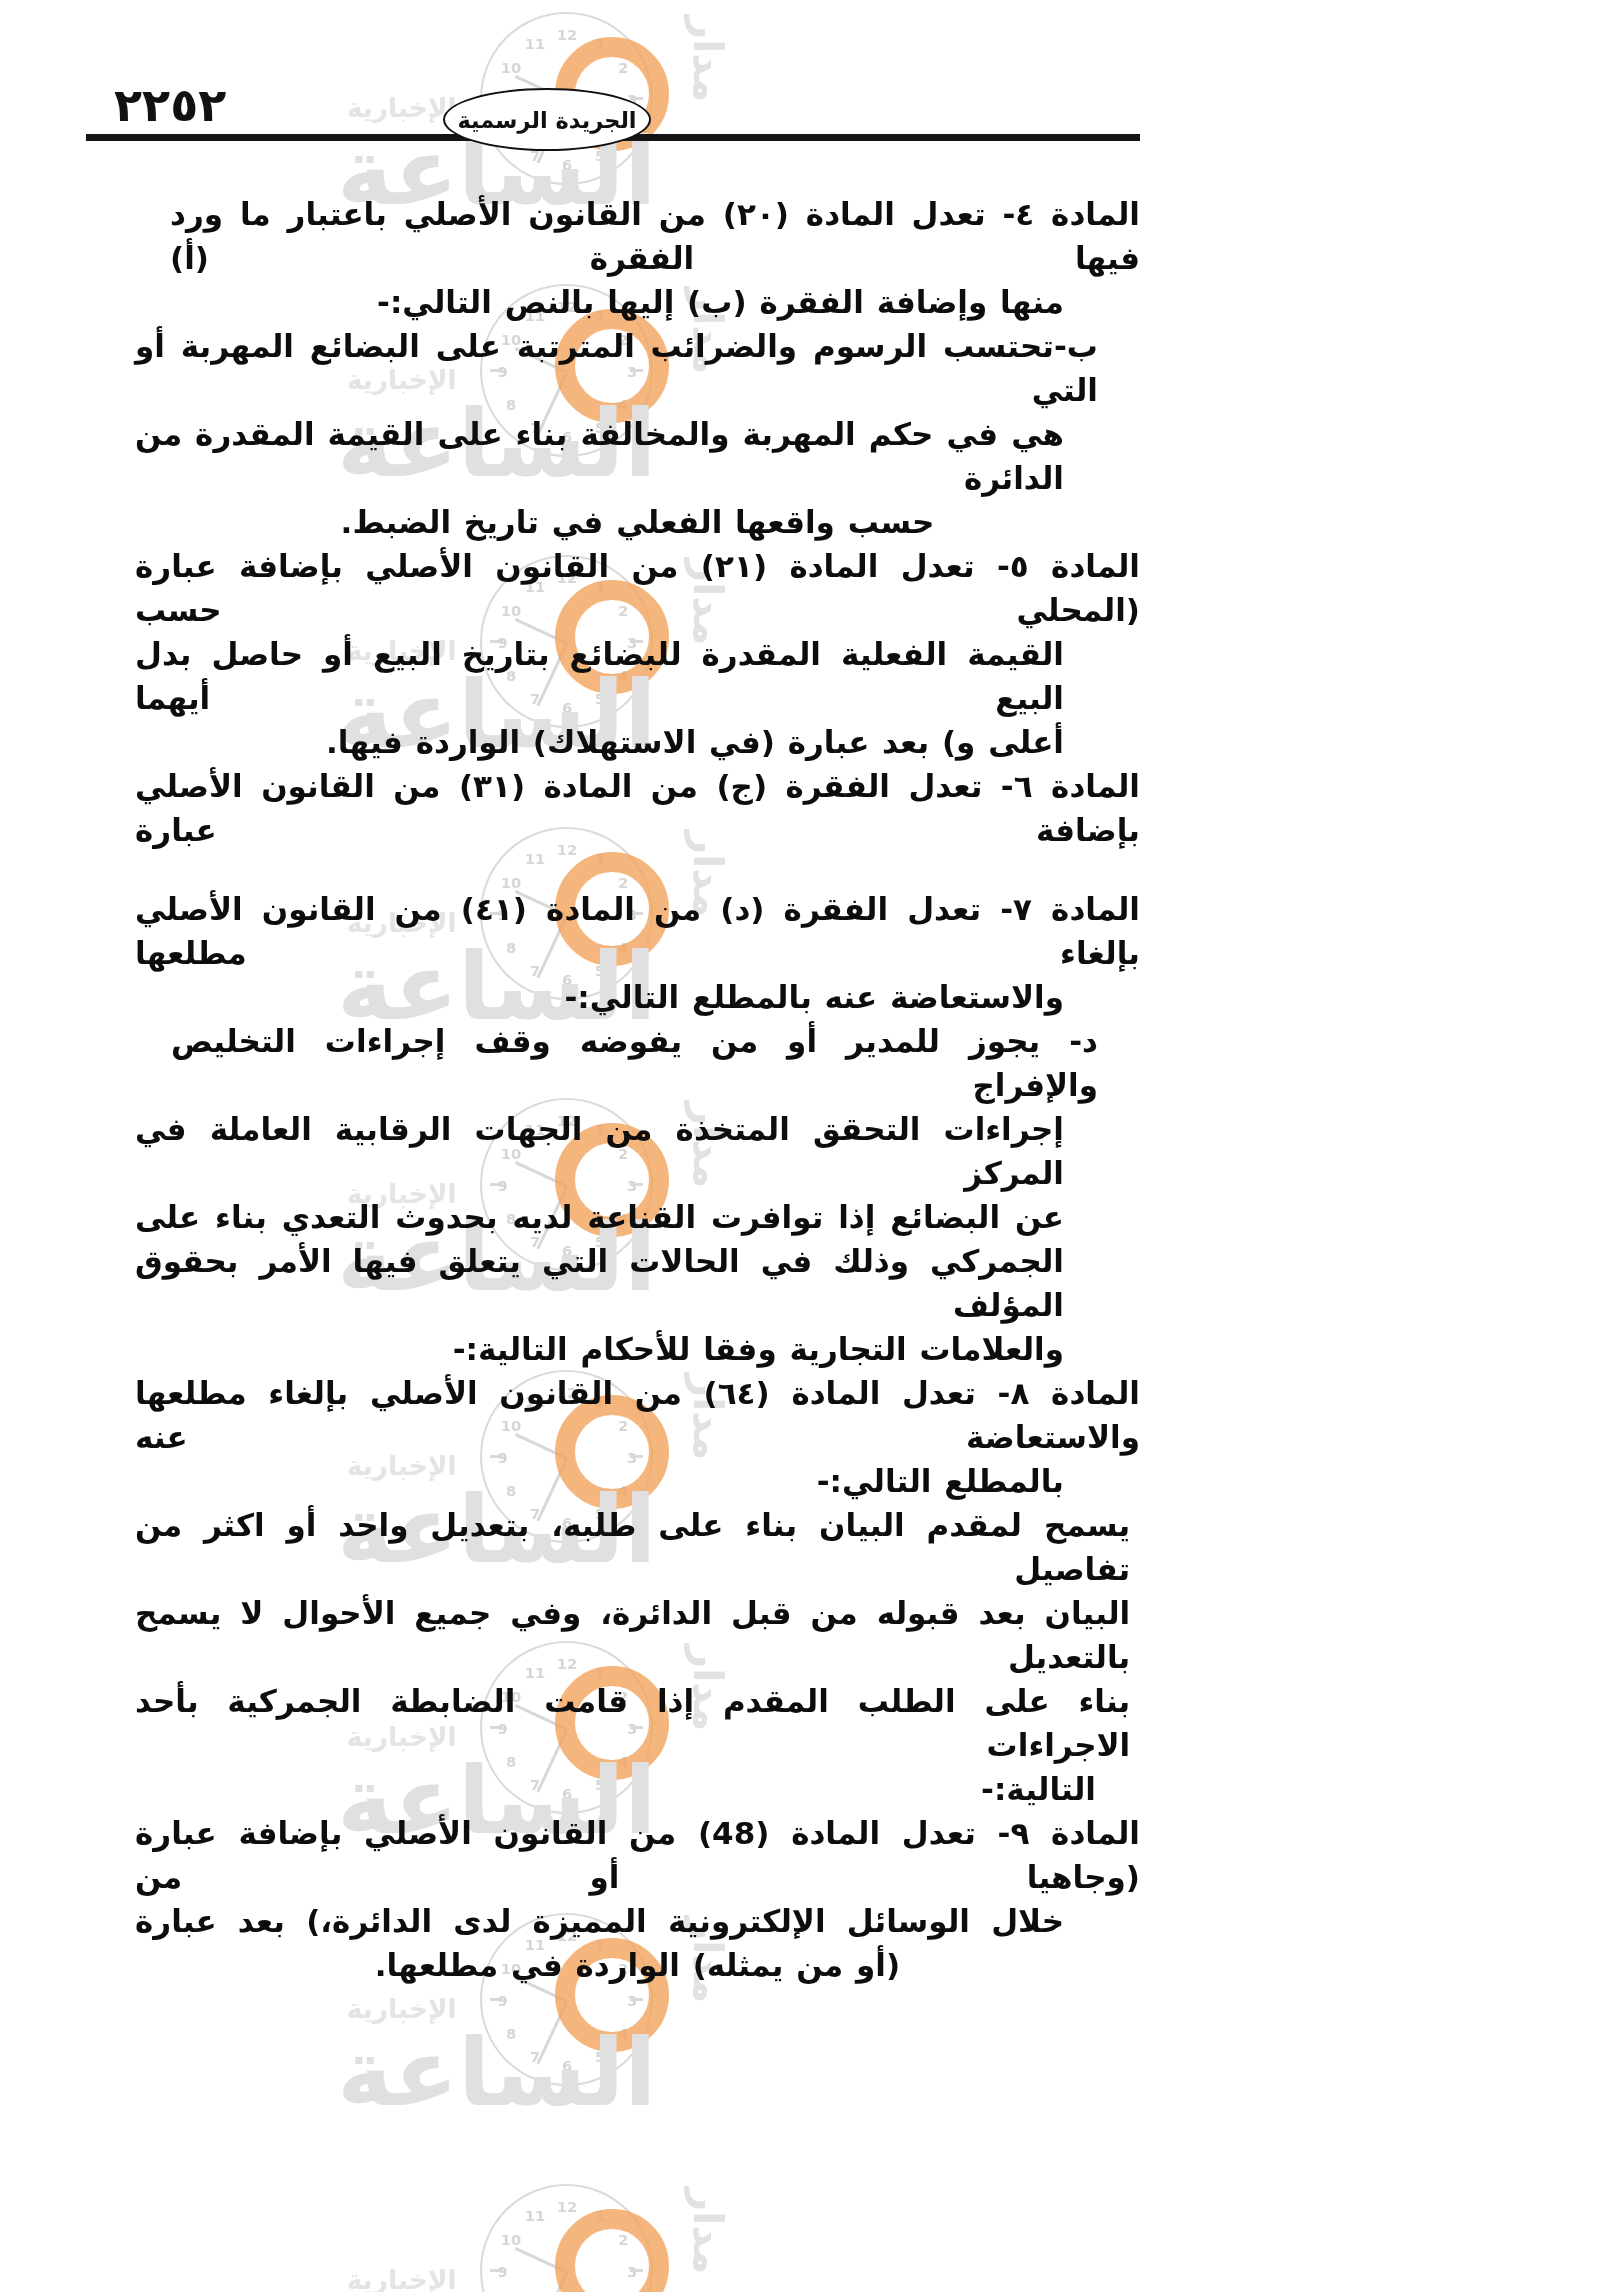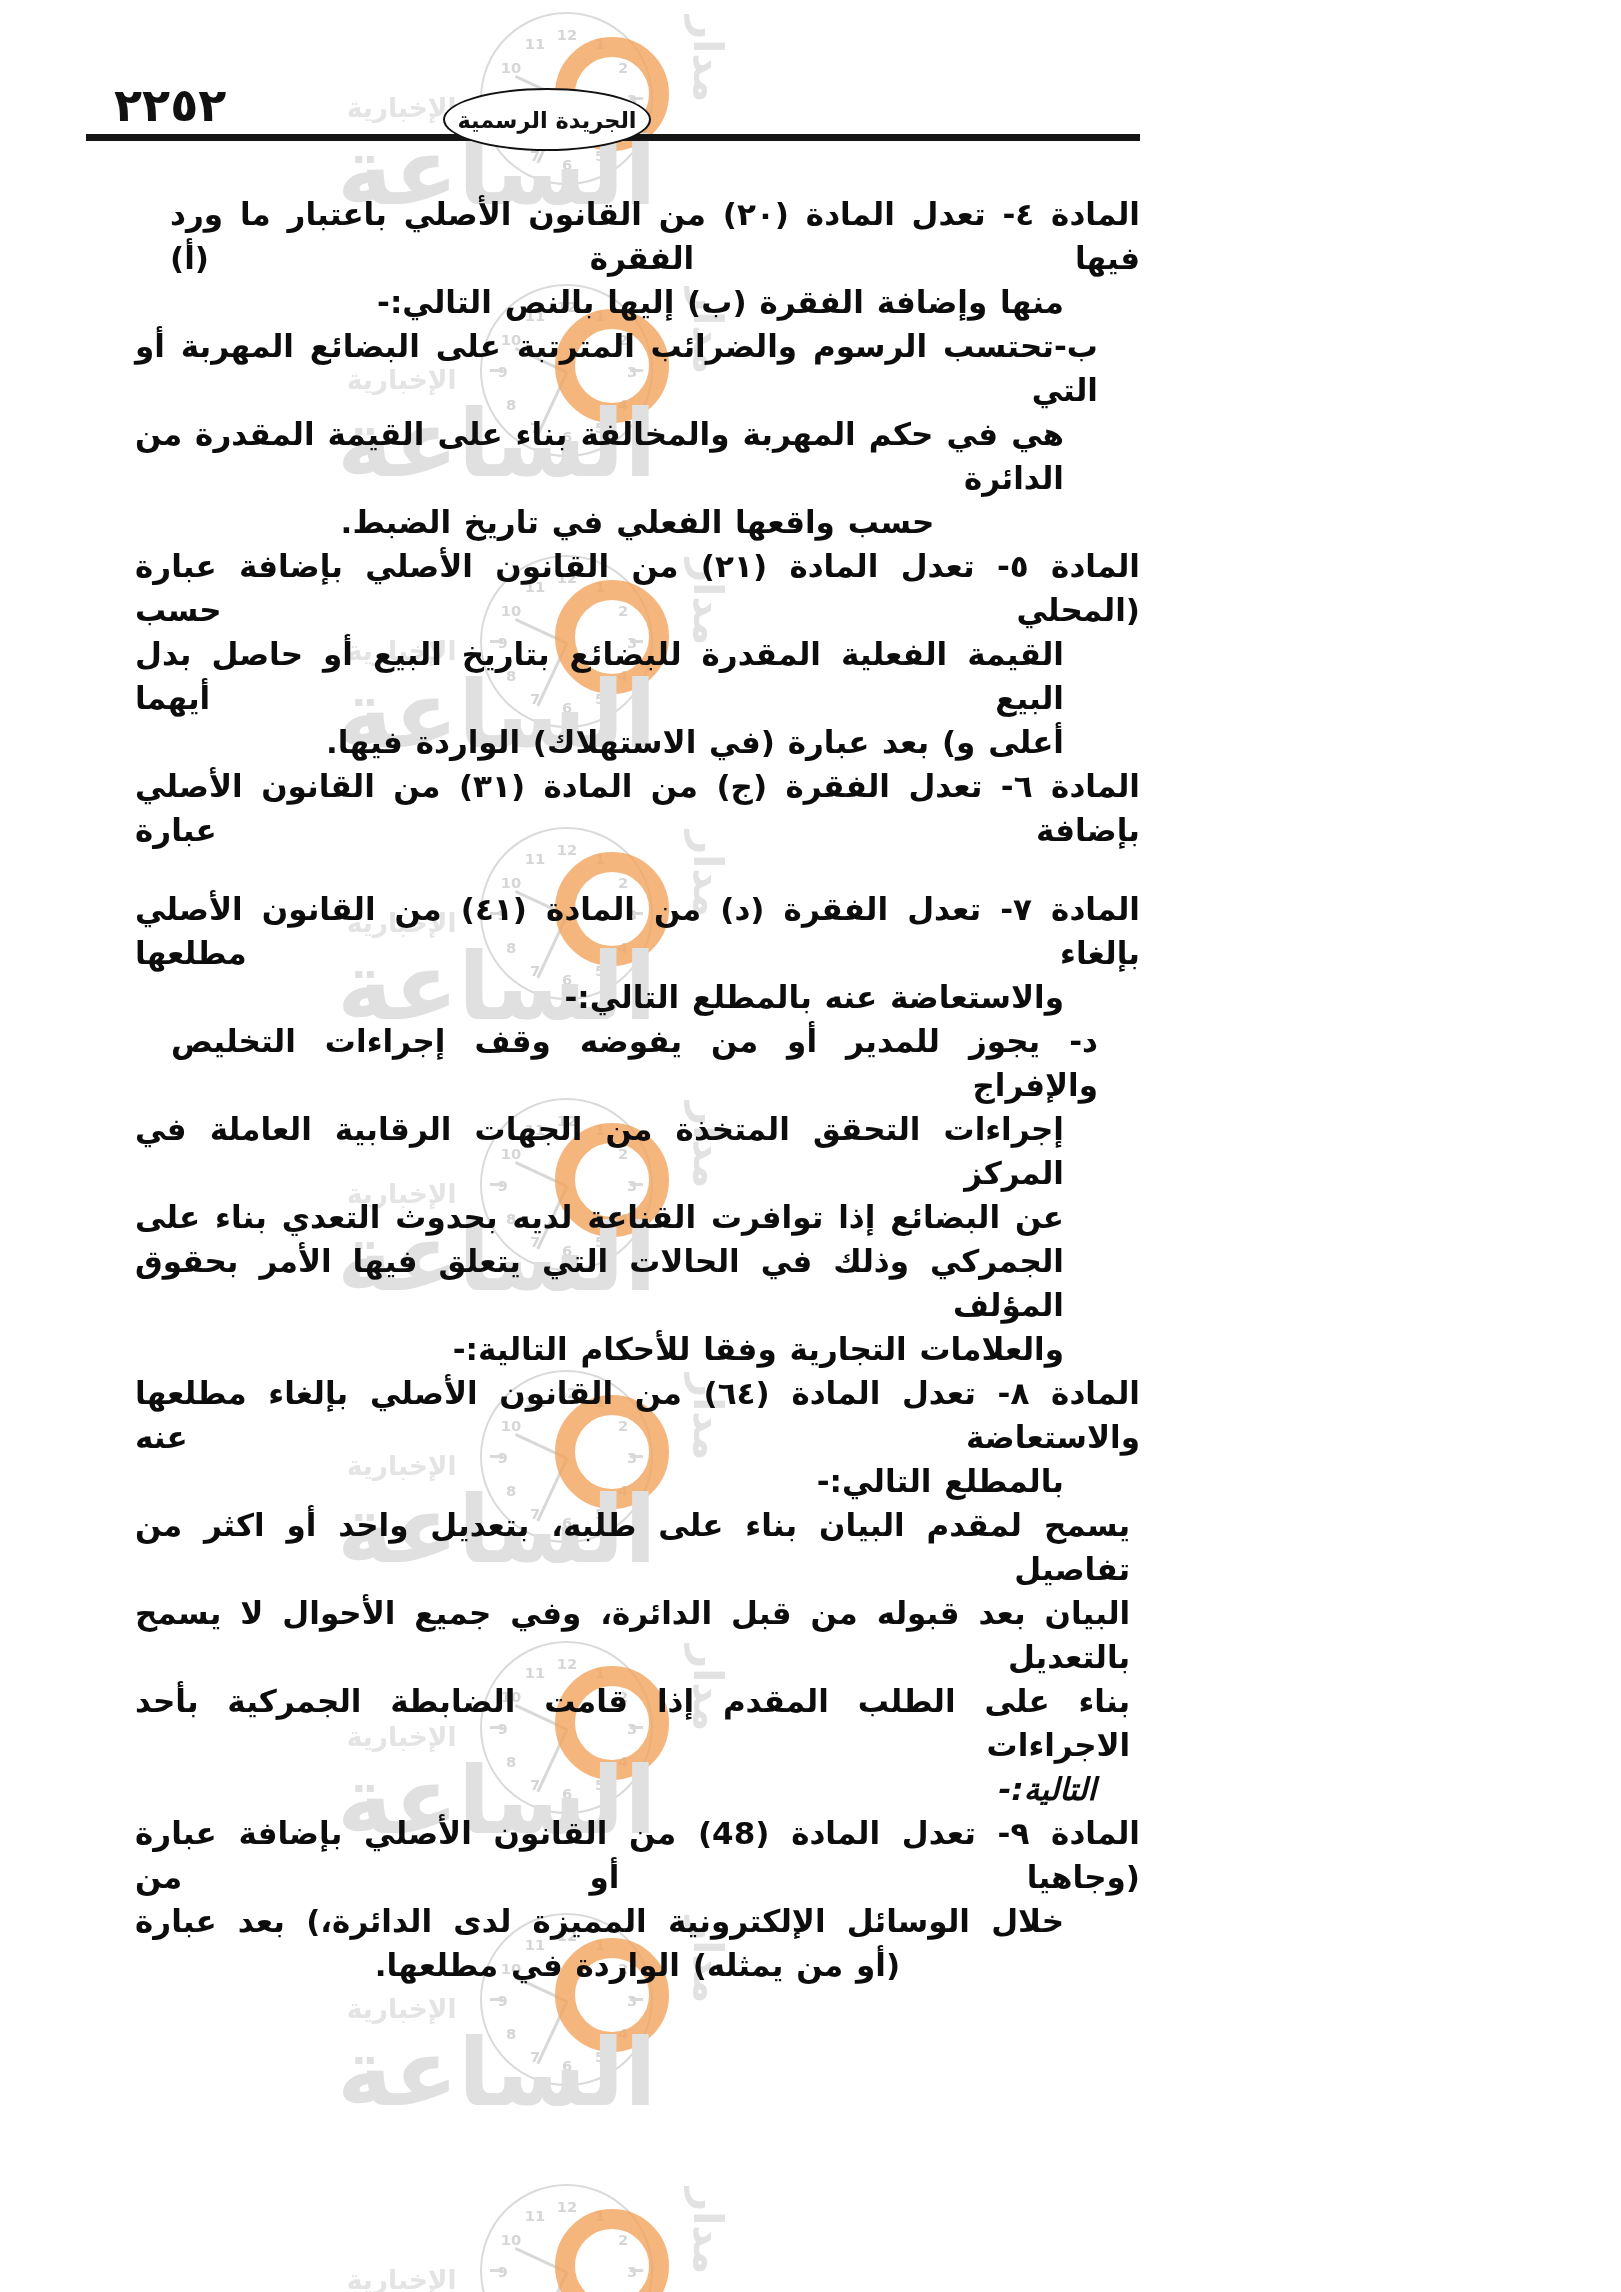--- a/index.html
+++ b/index.html
@@ -306,21 +306,21 @@
         <div class="line" style="padding-right: 76px;">والعلامات التجارية وفقا للأحكام التالية:-</div>
       </div>
       <div class="block">
         <div class="line fill" style="padding-right: 0px;">المادة ٨- تعدل المادة (٦٤) من القانون الأصلي بإلغاء مطلعها والاستعاضة عنه</div>
         <div class="line" style="padding-right: 76px;">بالمطلع التالي:-</div>
       </div>
       <div class="block">
         <div class="line fill" style="padding-right: 9.8px;">يسمح لمقدم البيان بناء على طلبه، بتعديل واحد أو اكثر من تفاصيل</div>
         <div class="line fill" style="padding-right: 9.8px;">البيان بعد قبوله من قبل الدائرة، وفي جميع الأحوال لا يسمح بالتعديل</div>
         <div class="line fill" style="padding-right: 9.8px;">بناء على الطلب المقدم إذا قامت الضابطة الجمركية بأحد الاجراءات</div>
-        <div class="line" style="padding-right: 44px; font-style: italic;">التالية:-</div>
+        <div class="line" style="padding-right: 44px;">التالية:-</div>
       </div>
       <div class="block">
         <div class="line fill" style="padding-right: 0px;">المادة ٩- تعدل المادة (48) من القانون الأصلي بإضافة عبارة (وجاهيا أو من</div>
         <div class="line fill" style="padding-right: 76px;">خلال الوسائل الإلكترونية المميزة لدى الدائرة،) بعد عبارة</div>
         <div class="line center" style="padding-right: 0px;">(أو من يمثله) الواردة في مطلعها.</div>
       </div>
     </div>
 
 </div>
 

